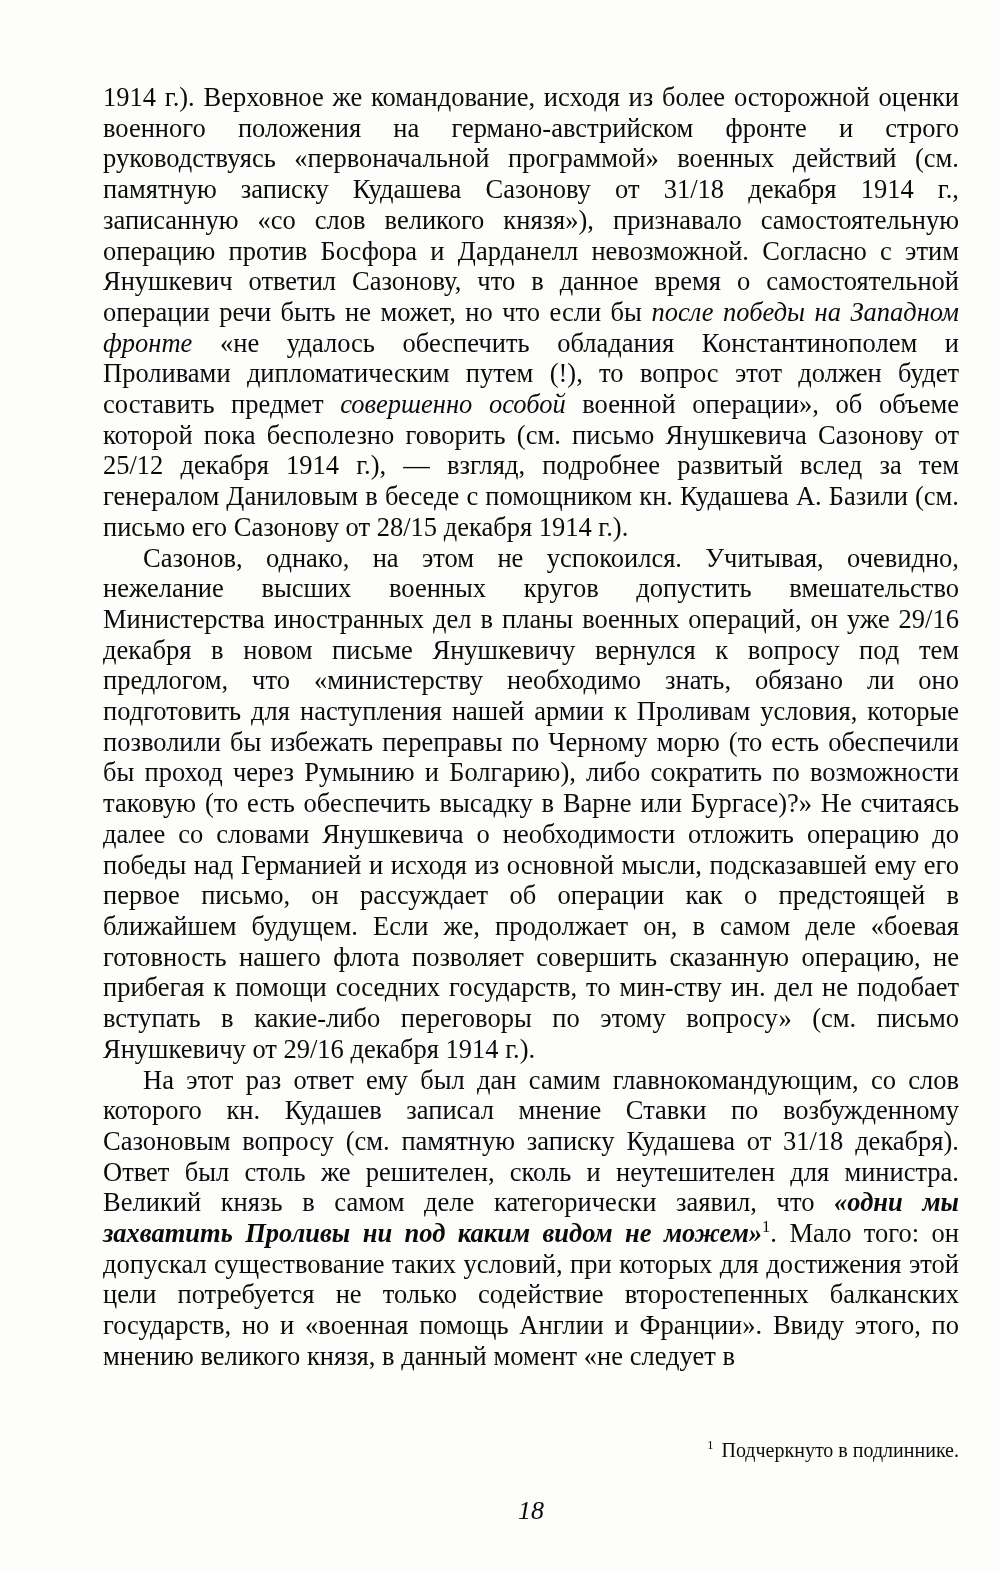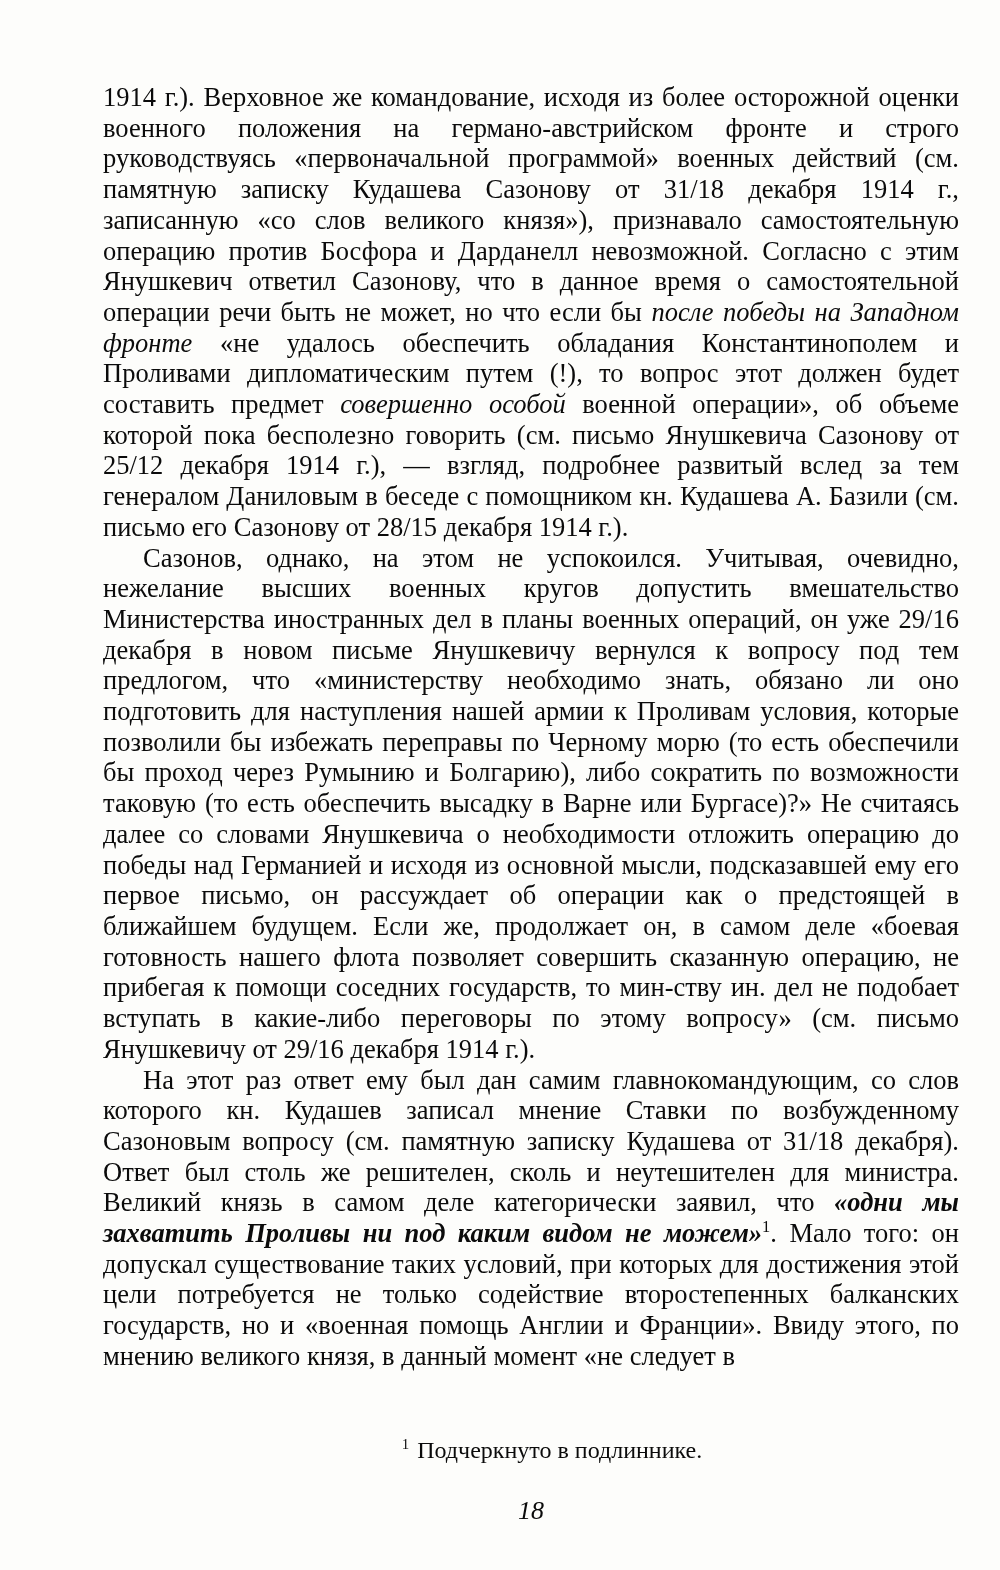--- a/index.html
+++ b/index.html
@@ -43,24 +43,24 @@
   .run-superscript {
     vertical-align: super;
     font-size: 0.62em;
     line-height: 0;
   }
   .footnote {
     position: absolute;
     left: 103px;
     top: 1436px;
     width: 856px;
-    font-size: 24px;
+    font-size: 20px;
     line-height: 29px;
     text-indent: 42px;
-    text-align: center;
+    text-align: right;
   }
   .fn-marker {
     vertical-align: super;
     font-size: 0.62em;
     line-height: 0;
     margin-right: 8px;
   }
   .page-number {
     position: absolute;
     left: 103px;

